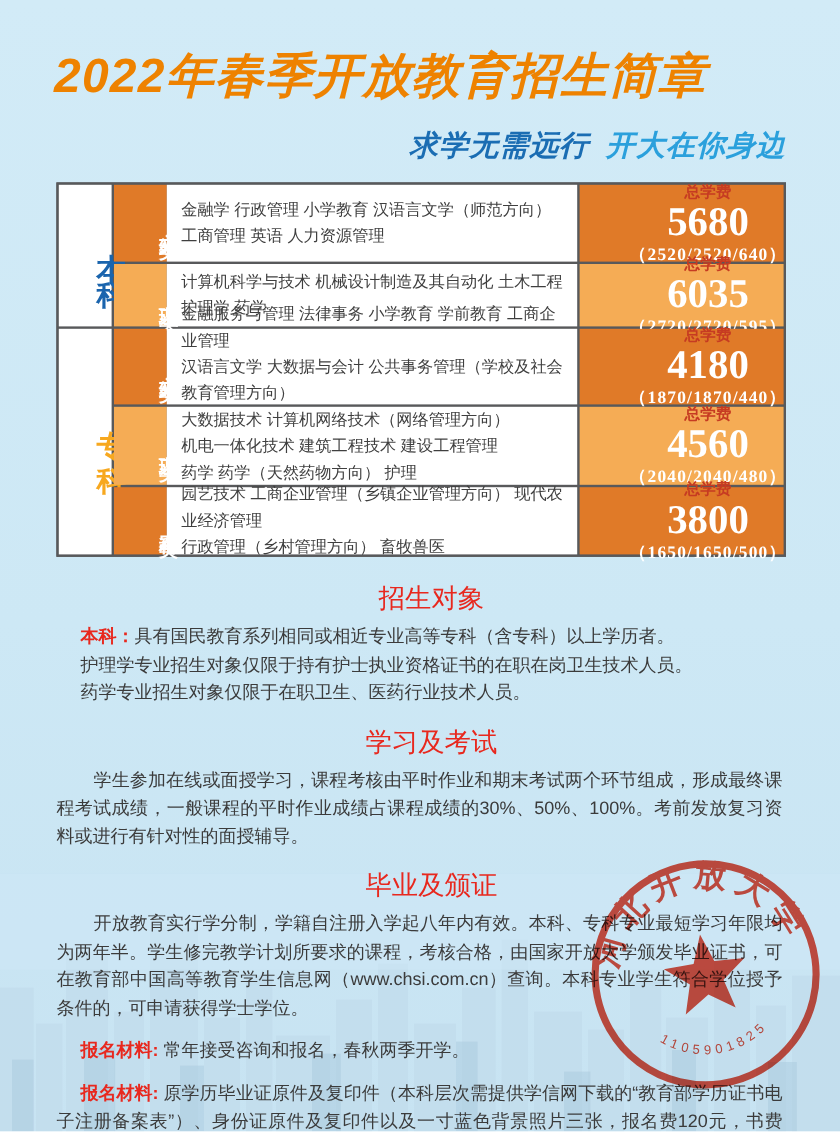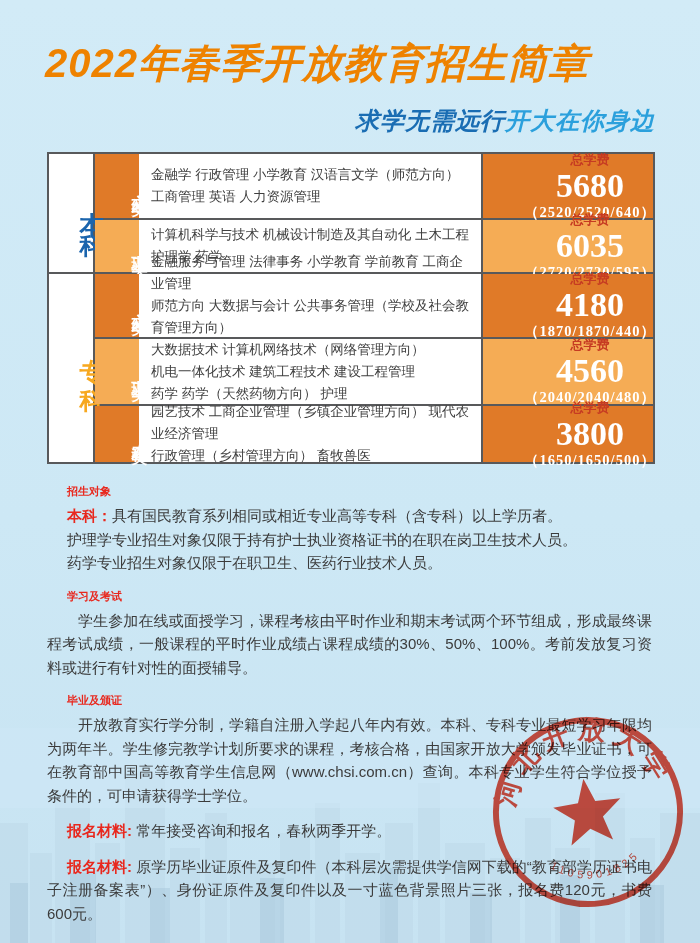--- a/index.html
+++ b/index.html
@@ -13,21 +13,21 @@
 
   .title {
     margin:36px 0 0 45px;
     font-size:40px; font-weight:bold; font-style:italic;
     color:#ee8200; letter-spacing:1px;
   }
   .subtitle {
     margin:14px 45px 0 0; text-align:right;
     font-size:24px; font-weight:bold; font-style:italic; letter-spacing:1px;
   }
-  .subtitle .s1 { color:#1a6db3; }
+  .subtitle .s1 { color:#1a6db3; margin-right:14px; }
   .subtitle .s2 { color:#2ba0dc;text-align:center; }
 
   .table {
     margin:15px 45px 0 47px;
     display:grid;
     grid-template-columns:44px 42px 1fr 170px;
     grid-template-rows:64px 52px 63px 65px 56px;
     gap:2px; background:#58595b; border:2px solid #58595b;
   }
   .cell { display:flex; align-items:center; justify-content:center;padding-left:44px; }
@@ -54,21 +54,21 @@
   .fee-num {
     font-family:"Liberation Serif", serif; font-size:34px; font-weight:bold;
     color:#ffffff; line-height:34px;
   }
   .fee-detail {
     font-family:"Liberation Serif", serif; font-size:14.5px; font-weight:bold;
     color:#ffffff; letter-spacing:1px;
   }
 
   .sections { position:relative; padding:6px 48px 0 47px; color:#3b3b3b; }
-  .sec-h { color:#e8281e; font-size:11px; font-weight:bold; margin:14px 0 5px 20px; }
+  .sec-h { color:#e8281e; font-size:22px; font-weight:normal; margin:14px 0 5px 20px;text-align:center; }
   .line { font-size:15px; line-height:23.5px; text-indent:20px; }
   .lbl-red { color:#e8281e; font-weight:bold; }
   .lbl-orange { color:#f0933a; font-weight:bold; }
   .para { font-size:15px; line-height:23.5px; text-indent:31px; text-align:justify; }
   .apply { font-size:15px; line-height:23.5px; text-indent:20px; text-align:justify; margin-top:12px; }
 
   .seal {
     position:absolute; left:489px; top:713px; width:198px; height:198px;
     opacity:.88; mix-blend-mode:multiply; pointer-events:none;
   }
@@ -151,21 +151,21 @@
       <div class="fee-label">总学费</div>
       <div class="fee-num">6035</div>
       <div class="fee-detail">（2720/2720/595）</div>
     </div>
 
     <div class="cell cat tone-dark" style="grid-column:2;grid-row:3">
       <span class="v-text">文经类</span>
     </div>
     <div class="progs" style="grid-column:3;grid-row:3">
       <span>金融服务与管理 法律事务 小学教育 学前教育 工商企业管理</span>
-      <span>师范方向 大数据与会计 公共事务管理（学校及社会教育管理方向）</span>
+      <span>汉语言文学 大数据与会计 公共事务管理（学校及社会教育管理方向）</span>
       <span>行政管理 市场营销 人力资源管理</span>
     </div>
     <div class="cell fee tone-dark" style="grid-column:4;grid-row:3">
       <div class="fee-label">总学费</div>
       <div class="fee-num">4180</div>
       <div class="fee-detail">（1870/1870/440）</div>
     </div>
 
     <div class="cell cat tone-light" style="grid-column:2;grid-row:4">
       <span class="v-text">理工类</span>

